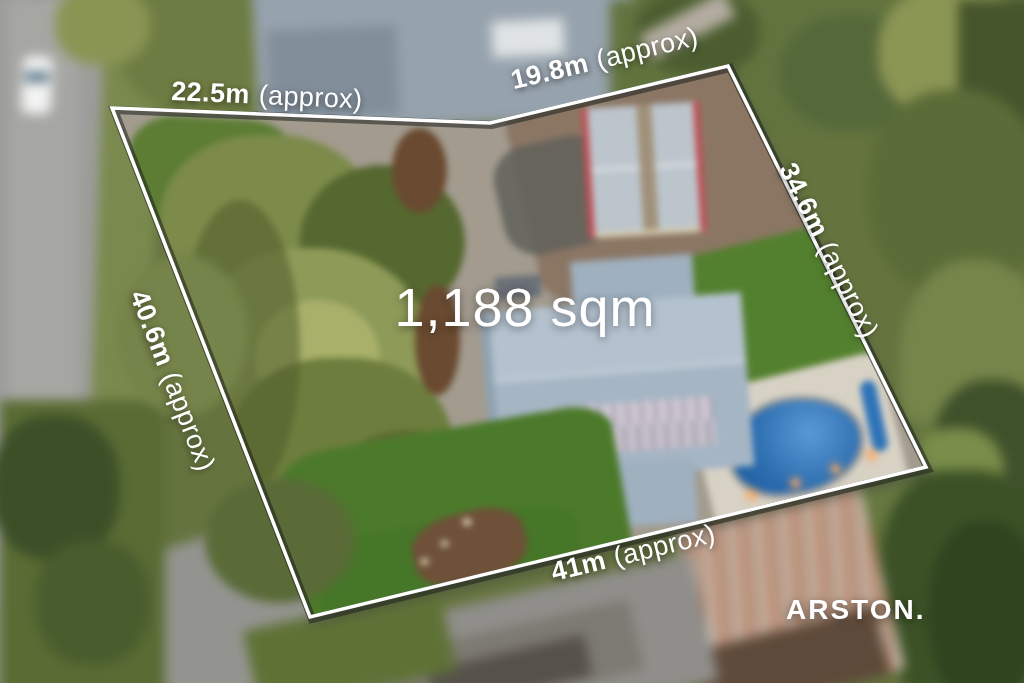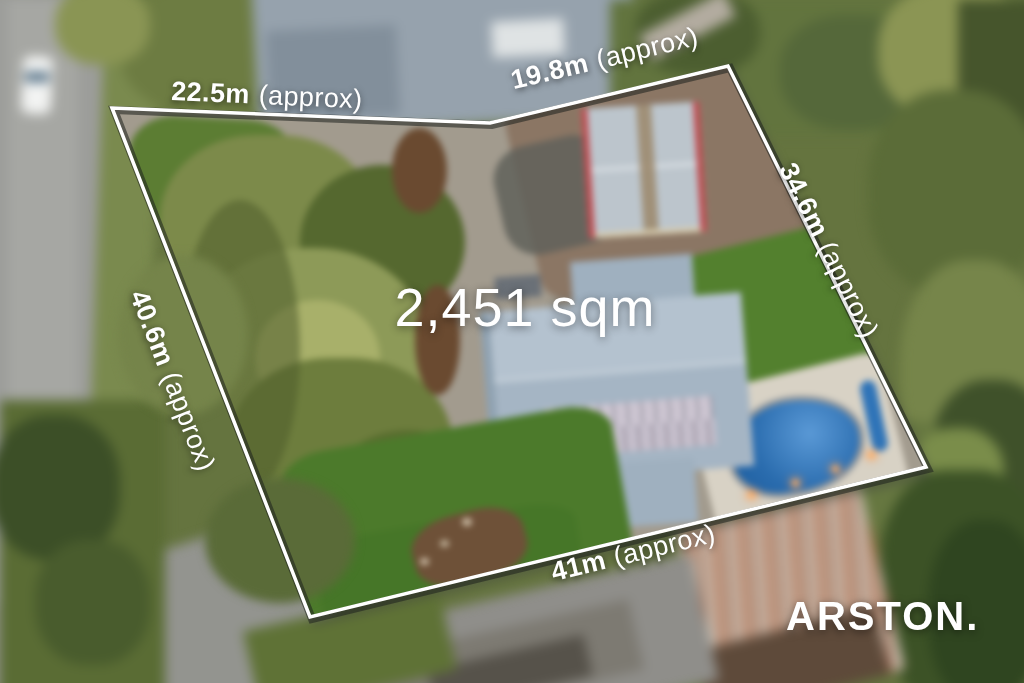--- a/index.html
+++ b/index.html
@@ -26,21 +26,21 @@
   .dim-tr{left:508px;top:66px;transform:rotate(-13.5deg);transform-origin:left top;}
   .dim-right{left:800px;top:158px;transform:rotate(63.7deg);transform-origin:left top;}
   .dim-left{left:152px;top:286px;transform:rotate(68.8deg);transform-origin:left top;}
   .dim-bottom{left:548px;top:558px;transform:rotate(-13.7deg);transform-origin:left top;}
 
   .area-label{left:345px;top:280px;width:360px;text-align:center;color:#fff;
               text-shadow:0 2px 8px rgba(0,0,0,.45);}
   .area-value{position:static;font-size:54px;font-weight:400;letter-spacing:1px;line-height:1.0;}
   .area-approx{position:static;font-size:29px;font-weight:400;margin-top:2px;}
 
-  .logo{left:786px;top:594px;color:#fff;font-size:40px;font-weight:700;letter-spacing:2px;
+  .logo{left:786px;top:594px;color:#fff;font-size:28px;font-weight:700;letter-spacing:2px;
         text-shadow:0 2px 8px rgba(0,0,0,.5);}
 
   
   .shed{left:585px;top:105px;width:118px;height:130px;transform:rotate(-3.5deg);
         background:#bcc5cc;border-left:6px solid #c0494e;border-right:6px solid #c0494e;}
   .shed .ridge{left:0;top:46%;width:100%;height:4px;background:#d7dde2;}
   .shed .streak{left:46%;top:0;width:15px;height:100%;background:#9b8668;opacity:.85;}
   .shed .base{left:0;bottom:0;width:100%;height:5px;background:#d8cdb0;}
 
   
@@ -174,18 +174,18 @@
     <b>34.6m</b><span>(approx)</span>
   </div>
   <div class="dim dim-left">
     <b>40.6m</b><span>(approx)</span>
   </div>
   <div class="dim dim-bottom">
     <b>41m</b><span>(approx)</span>
   </div>
 
   <div class="area-label">
-    <div class="area-value">2,451 sqm</div>
+    <div class="area-value">1,188 sqm</div>
   </div>
 
   <div class="logo">ARSTON.</div>
 
 </div>
 
 </body></html>

